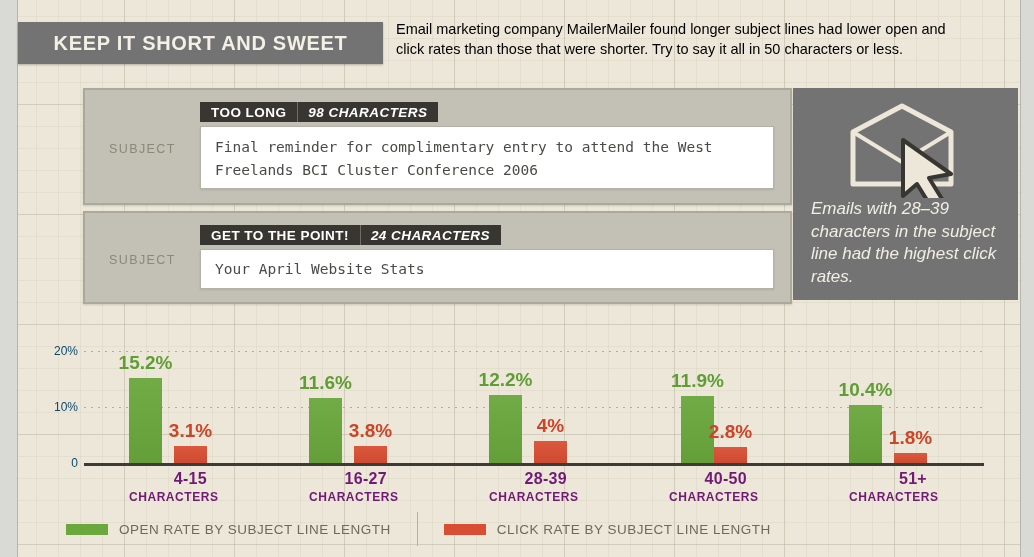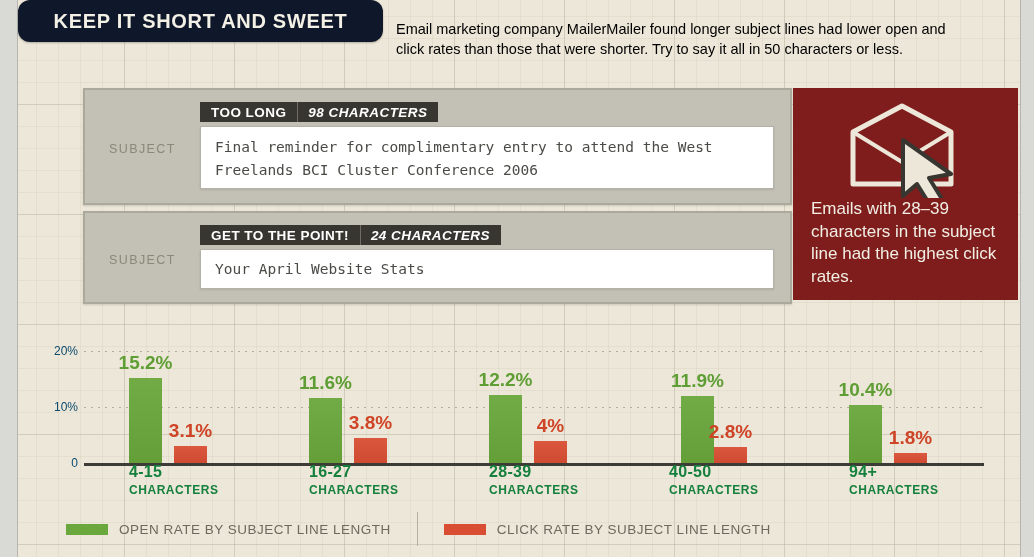--- a/index.html
+++ b/index.html
@@ -23,24 +23,23 @@
     background-size:110px 110px,110px 110px,22px 22px,22px 22px;
     background-position:-4px -6px,-4px -6px,-4px -6px,-4px -6px;
   }
   .edge-l{position:absolute;left:0;top:0;width:18px;height:557px;background:#d9d9d6;}
   .edge-r{position:absolute;left:1020px;top:0;width:14px;height:557px;background:#d9d9d6;}
   .edge-l:after{content:"";position:absolute;right:0;top:0;width:1px;height:100%;background:rgba(140,138,130,.45);}
   .edge-r:before{content:"";position:absolute;left:0;top:0;width:1px;height:100%;background:rgba(140,138,130,.45);}
 
   
   .hdr-badge{
-    position:absolute;left:18px;top:0;width:365px;height:42px;
-    background:#0f172a;display:flex;align-items:center;justify-content:center;
+    position:absolute;left:18px;top:22px;width:365px;height:42px;
+    background:#737373;display:flex;align-items:center;justify-content:center;
     box-shadow:0 1px 2px rgba(0,0,0,.25);
-    border-radius:12px;
   }
   .hdr-badge span{
     color:#f3f0e6;font-size:20px;font-weight:bold;letter-spacing:.7px;
     font-family:"Liberation Sans", sans-serif;
   }
   .hdr-text{
     position:absolute;left:396px;top:20px;width:580px;
     color:#000000;font-size:14.5px;line-height:19.5px;
   }
 
@@ -71,21 +70,21 @@
     font-family:"DejaVu Sans Mono", monospace;
     color:#4a4a46;font-size:14.5px;line-height:23px;
     padding:9px 14px;box-sizing:border-box;
   }
   .spanel.p1 .sfield{top:36px;width:574px;height:63px;}
   .spanel.p2 .sfield{top:36px;width:574px;height:40px;padding-top:8px;}
 
   
   .callout{
     position:absolute;left:793px;top:88px;width:225px;height:212px;
-    background:#7f1d1d;overflow:hidden;
+    background:#737373;overflow:hidden;font-style:italic;
   }
   .callout .env{position:absolute;left:52px;top:14px;}
   .callout p{
     position:absolute;left:18px;top:110px;width:192px;margin:0;
     color:#f1eee3;font-size:17px;line-height:22.5px;font-weight:500;
   }
 
   
   .chart{position:absolute;left:18px;top:318px;width:1002px;height:190px;}
   .gridline{
@@ -100,22 +99,22 @@
   .bar{position:absolute;bottom:0;width:33px;}
   .bar.open{background:#6aa73c;background-image:linear-gradient(rgba(255,255,255,.05),rgba(0,0,0,.05));}
   .bar.click{background:#d94e33;background-image:linear-gradient(rgba(255,255,255,.05),rgba(0,0,0,.05));}
   .vlabel{
     position:absolute;bottom:100%;margin-bottom:4px;left:50%;transform:translateX(-50%);
     font-size:19px;font-weight:bold;white-space:nowrap;
   }
   .vlabel.open{color:#5f9e34;}
   .vlabel.click{color:#cf4326;}
   .catlabel{
-    position:absolute;top:100%;left:0;width:100%;text-align:left;
-    color:#15803d;
+    position:absolute;top:100%;margin-top:7px;left:0;width:100%;text-align:right;
+    color:#701a75;
   }
   .catlabel .c1{display:block;font-size:16px;font-weight:bold;letter-spacing:.3px;}
   .catlabel .c2{display:block;font-size:12px;font-weight:bold;letter-spacing:.55px;margin-top:2px;}
 
   
   .legend{position:absolute;left:18px;top:512px;width:1002px;height:34px;display:flex;align-items:center;}
   .legend-item{display:flex;align-items:center;}
   .swatch{width:42px;height:11px;margin-right:11px;}
   .swatch.open{background:#6aa73c;}
   .swatch.click{background:#d94e33;}
@@ -181,21 +180,21 @@
           </div>
           <div class="catlabel">
             <span class="c1">4-15</span>
             <span class="c2">CHARACTERS</span>
           </div>
         </div>
         <div class="group" style="left: 291px; width: 78px; top: 0px; height: 145px; position: absolute;">
           <div class="bar open" style="left: 0px; height: 64.96px;">
             <div class="vlabel open">11.6%</div>
           </div>
-          <div class="bar click" style="left: 45px; height: 25px;">
+          <div class="bar click" style="left: 45px; height: 17px;">
             <div class="vlabel click">3.8%</div>
           </div>
           <div class="catlabel">
             <span class="c1">16-27</span>
             <span class="c2">CHARACTERS</span>
           </div>
         </div>
         <div class="group" style="left: 471px; width: 78px; top: 0px; height: 145px; position: absolute;">
           <div class="bar open" style="left: 0px; height: 68.32px;">
             <div class="vlabel open">12.2%</div>
@@ -221,21 +220,21 @@
           </div>
         </div>
         <div class="group" style="left: 831px; width: 78px; top: 0px; height: 145px; position: absolute;">
           <div class="bar open" style="left: 0px; height: 58.24px;">
             <div class="vlabel open">10.4%</div>
           </div>
           <div class="bar click" style="left: 45px; height: 10.08px;">
             <div class="vlabel click">1.8%</div>
           </div>
           <div class="catlabel">
-            <span class="c1">94+</span>
+            <span class="c1">51+</span>
             <span class="c2">CHARACTERS</span>
           </div>
         </div>
       </div>
   </div>
 
   <div class="legend">
     <div style="width:48px"></div>
     <div class="legend-item">
       <div class="swatch open"></div>

